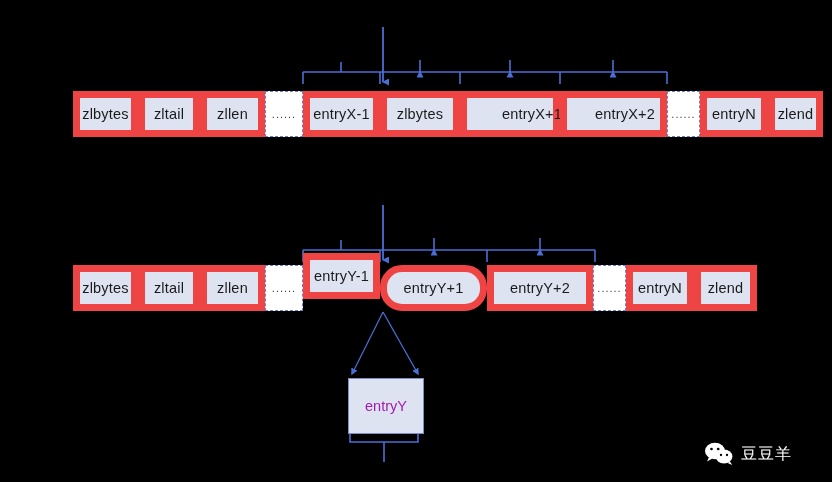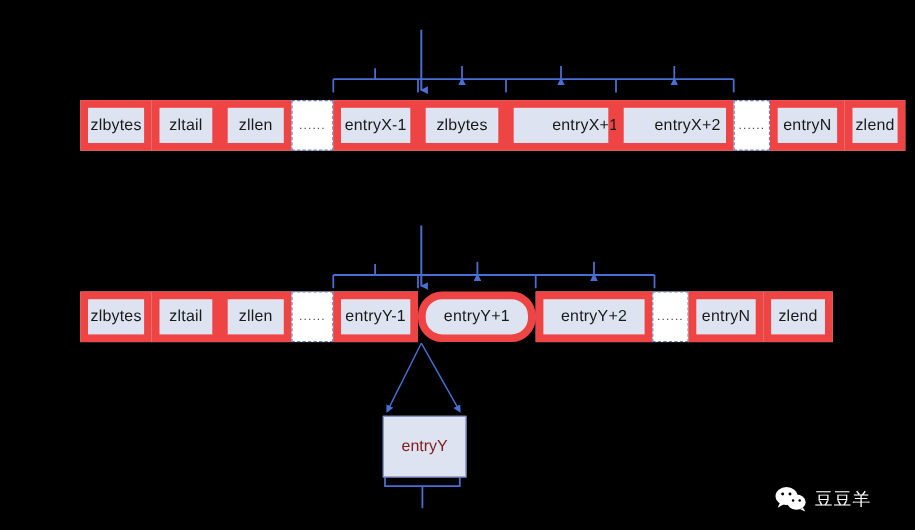--- a/index.html
+++ b/index.html
@@ -42,21 +42,21 @@
   }
   .entry-box {
     position: absolute;
     box-sizing: border-box;
     background: #dde3f0;
     border: 1.5px solid #7e8ec4;
     display: flex;
     align-items: center;
     justify-content: center;
     font-size: 14.5px;
-    color: #7f1d1d;
+    color: #a21caf;
   }
   .wechat {
     position: absolute;
     display: flex;
     align-items: center;
     gap: 7px;
   }
   .wechat-label {
     color: #ffffff;
     font-size: 16px;
@@ -146,21 +146,21 @@
     <div class="cell dots" style="left:667px; top:91px; width:33px; height:46px;">......</div>
     <div class="cell" style="left:700px; top:91px; width:68px; height:46px;">entryN</div>
     <div class="cell" style="left:768px; top:91px; width:55px; height:46px;">zlend</div>
   </div>
 
   <div>
     <div class="cell" style="left:73px; top:265px; width:65px; height:46px;">zlbytes</div>
     <div class="cell" style="left:138px; top:265px; width:62px; height:46px;">zltail</div>
     <div class="cell" style="left:200px; top:265px; width:65px; height:46px;">zllen</div>
     <div class="cell dots" style="left:265px; top:265px; width:38px; height:46px;">......</div>
-    <div class="cell" style="left:303px; top:265px; width:77px; height:46px;">entryY-1</div>
+    <div class="cell" style="left:303px; top:253px; width:77px; height:46px;">entryY-1</div>
     <div class="cell" style="left:380px; top:265px; width:107px; height:46px;border-radius:22px;">entryY+1</div>
     <div class="cell" style="left:487px; top:265px; width:106px; height:46px;">entryY+2</div>
     <div class="cell dots" style="left:593px; top:265px; width:33px; height:46px;">......</div>
     <div class="cell" style="left:626px; top:265px; width:68px; height:46px;">entryN</div>
     <div class="cell" style="left:694px; top:265px; width:63px; height:46px;">zlend</div>
   </div>
 
   <div class="entry-box" style="left:348px; top:378px; width:76px; height:56px;">entryY</div>
 
   <div class="wechat" style="left:704px; top:442px;">

